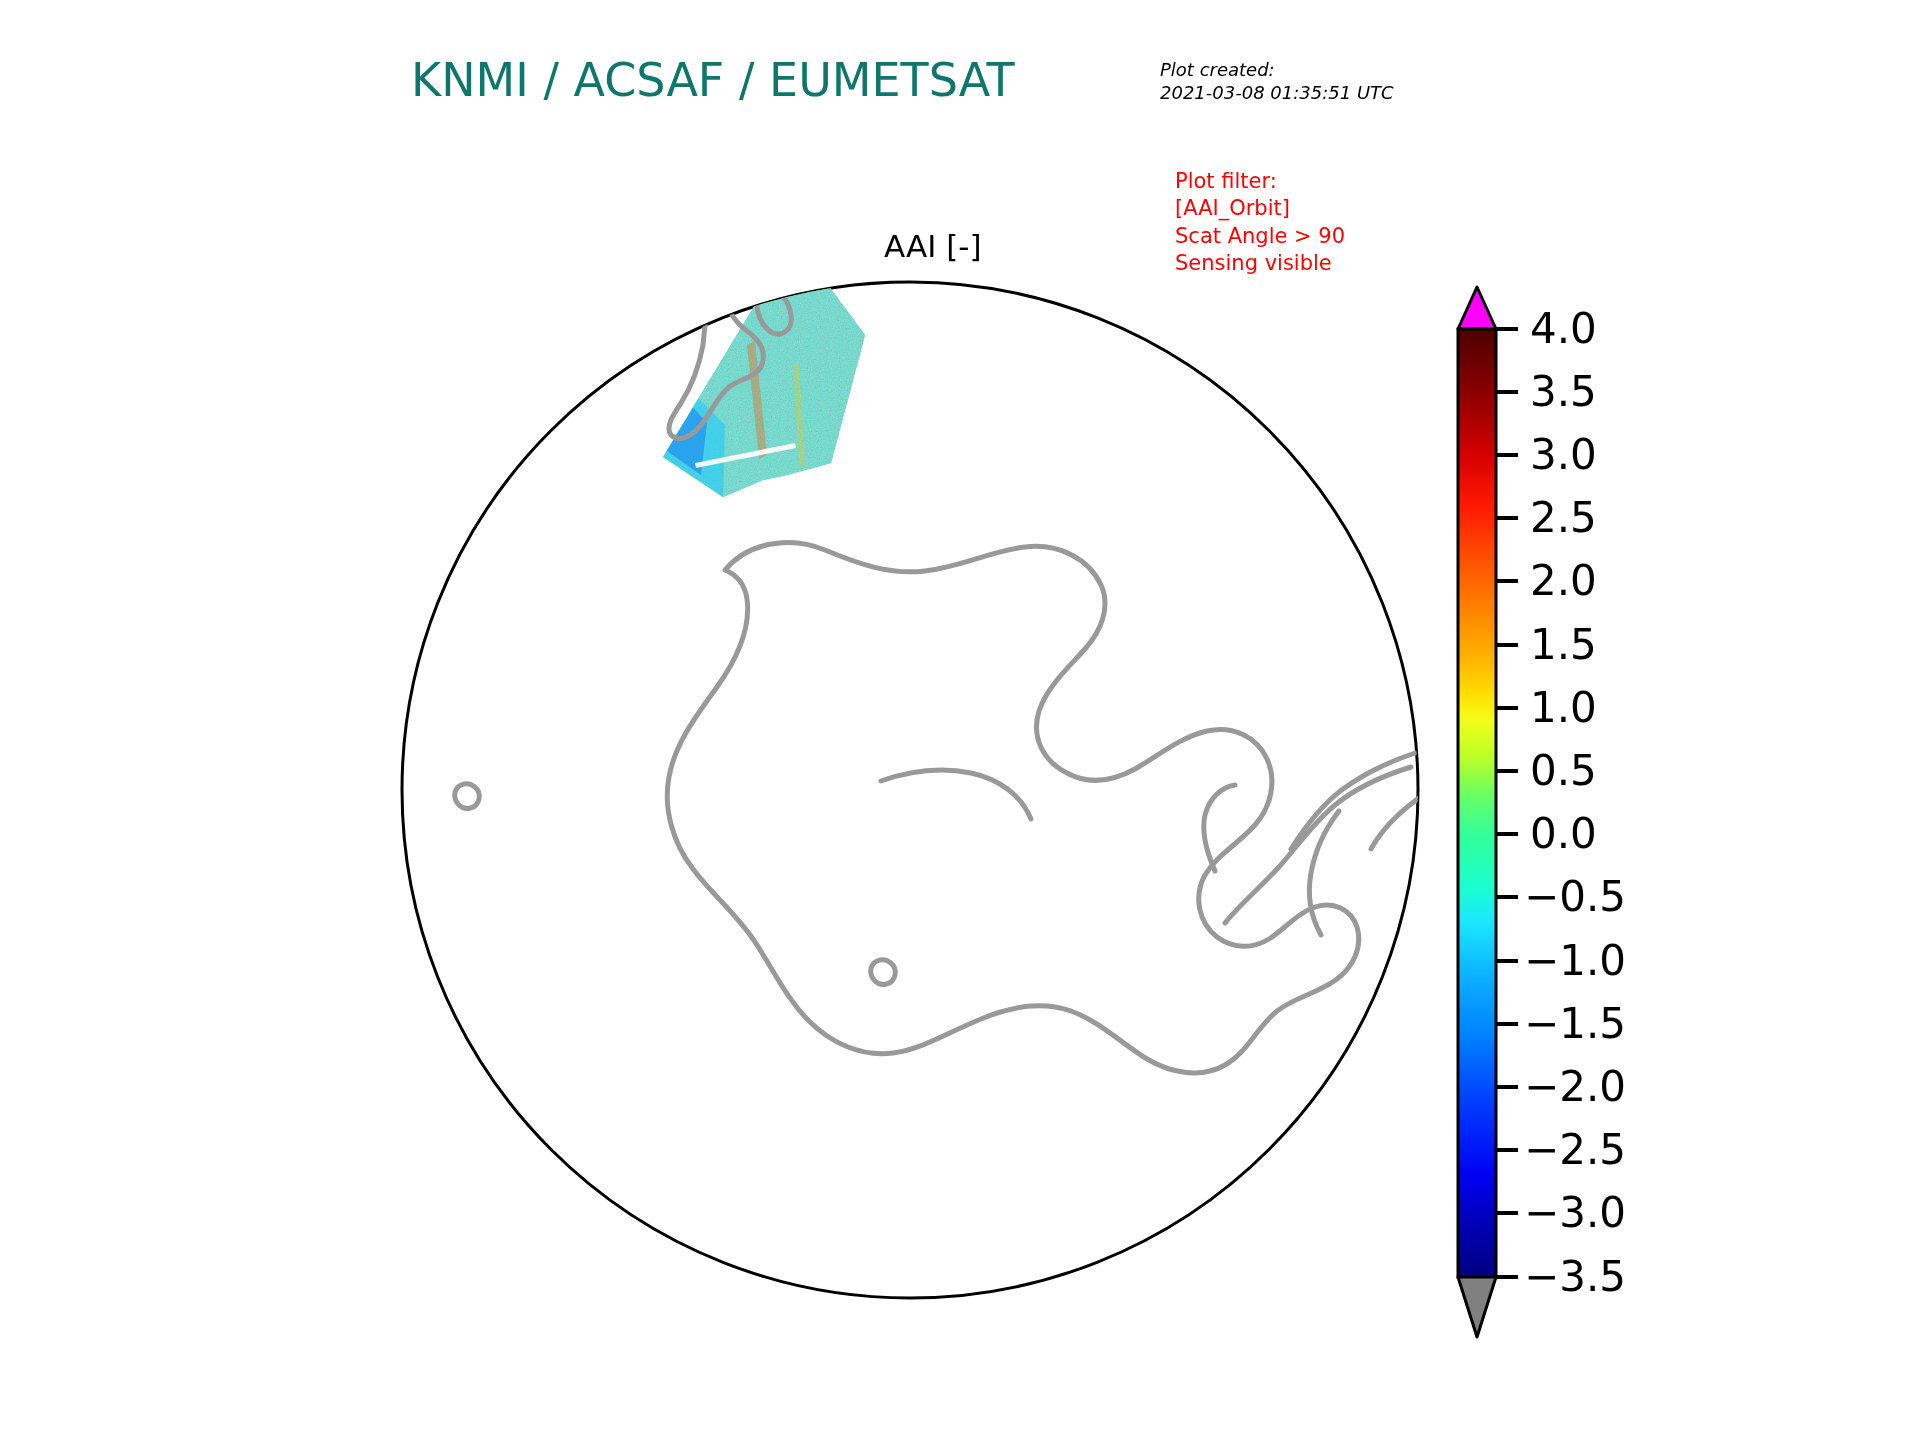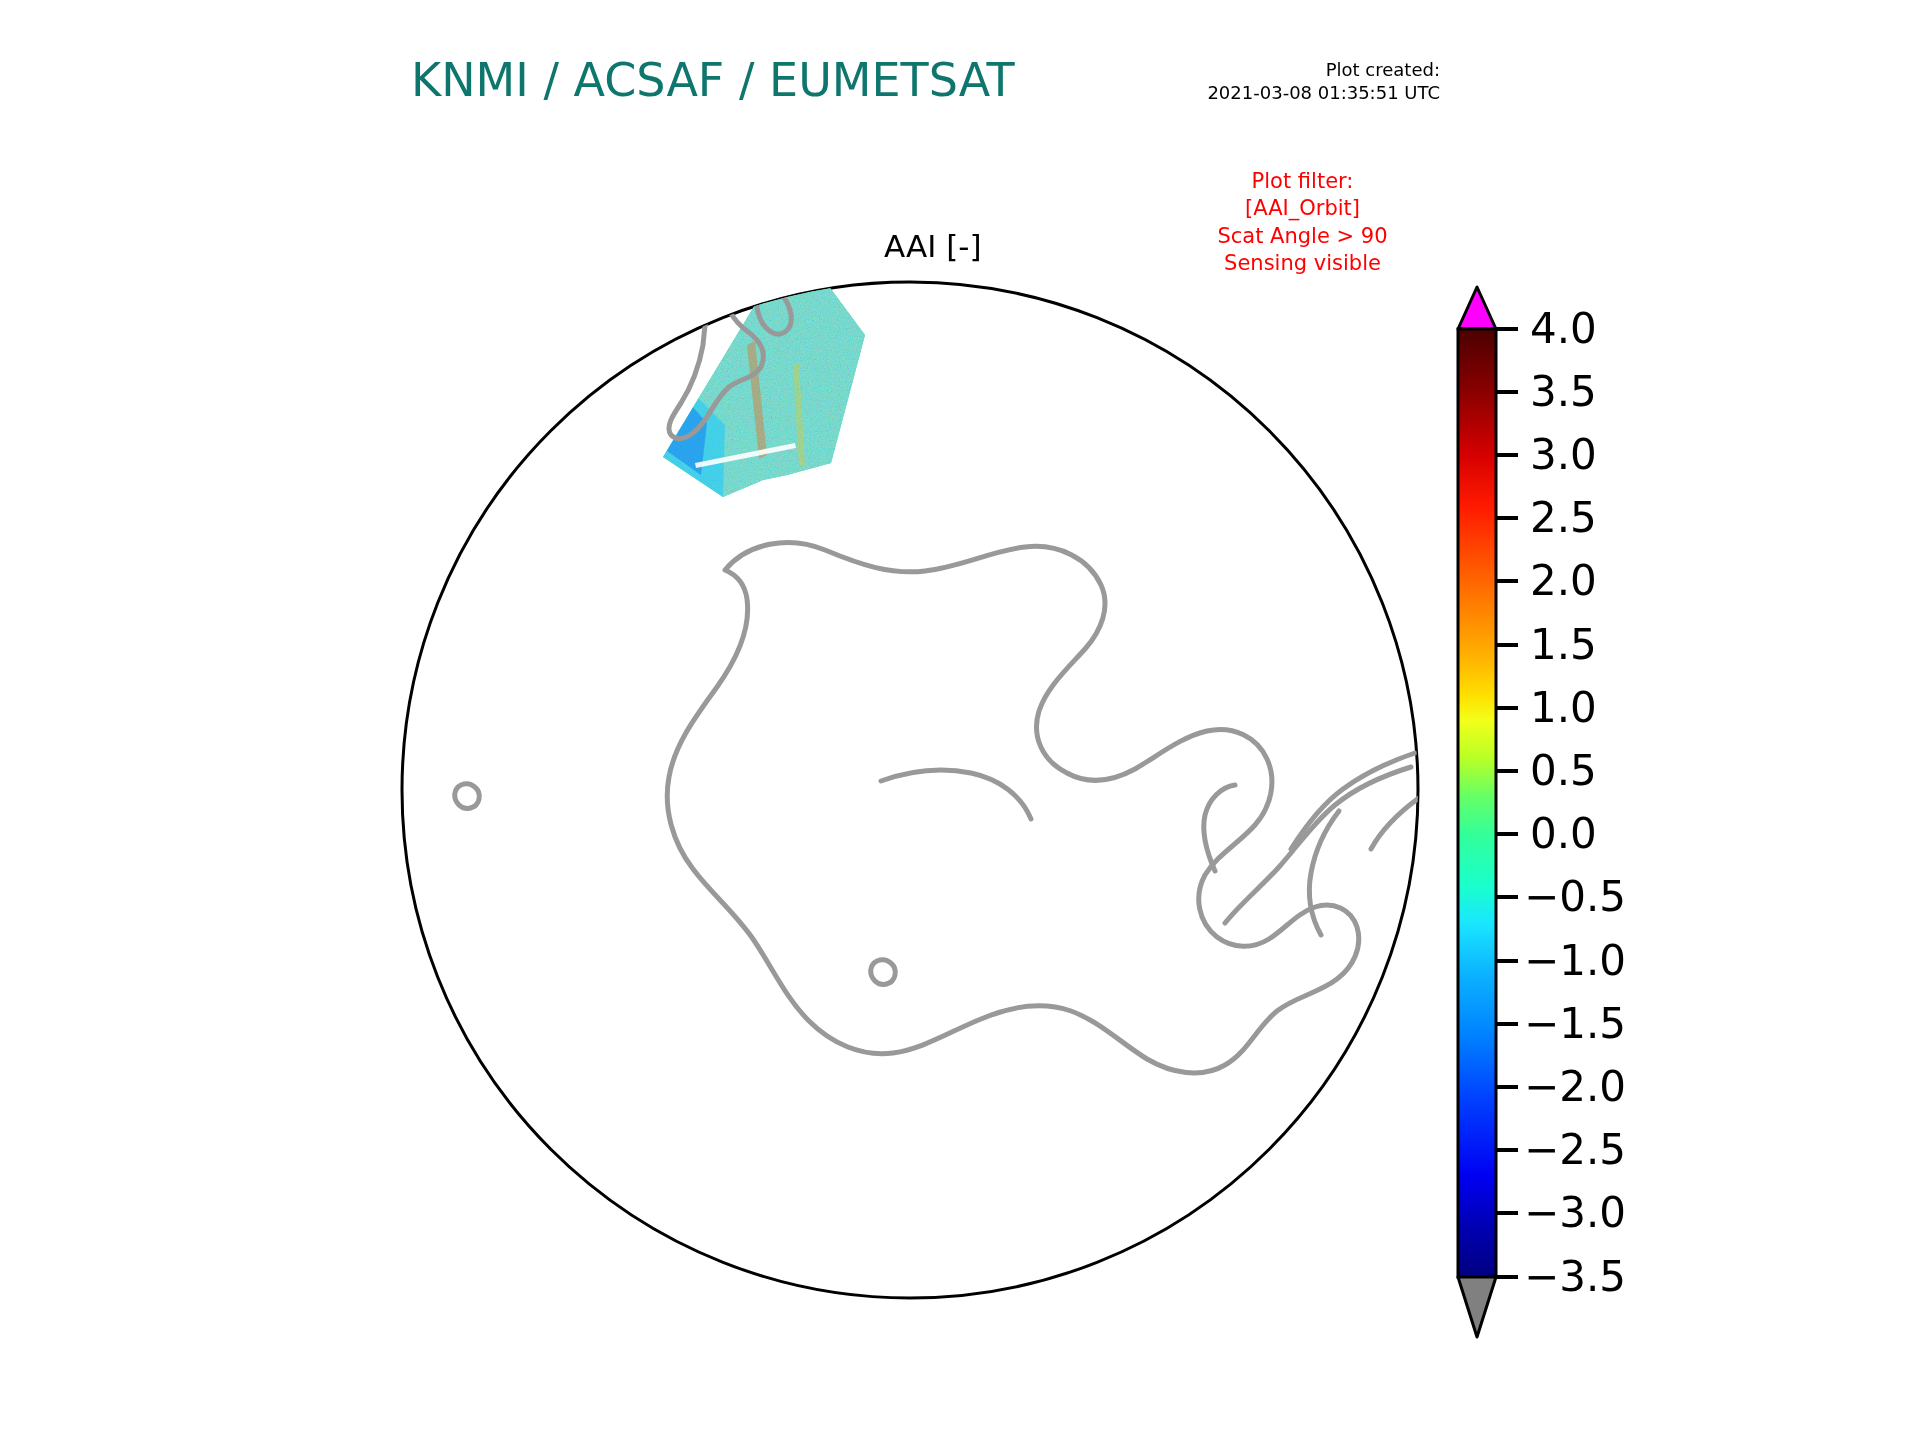--- a/index.html
+++ b/index.html
@@ -1,23 +1,23 @@
 <!DOCTYPE html>
 <html><head>
 <meta charset="utf-8">
 <style>
   html,body{margin:0;padding:0;background:#fff;}
   body{width:1920px;height:1440px;position:relative;
        font-family:"DejaVu Sans","Liberation Sans",sans-serif;overflow:hidden;}
   .abs{position:absolute;}
   #org-title{left:411px;top:53px;font-size:46px;color:#0f766e;letter-spacing:0px;white-space:nowrap;}
-  #created-block{left:1160px;top:58px;width:280px;text-align:right;font-size:18px;color:#000;line-height:1.28;}
+  #created-block{left:1160px;top:58px;width:280px;text-align:left;font-size:18px;color:#000;line-height:1.28;font-style:italic;}
   #dataset-block{left:411px;top:140px;font-size:31px;color:#000;line-height:1.33;white-space:nowrap;}
   #plot-var-title{left:860px;top:228px;font-size:31px;color:#000;white-space:nowrap;margin-left:24px;}
-  #filter-block{left:1175px;top:168px;width:255px;text-align:center;font-size:21px;color:#ff0000;line-height:1.30;}
+  #filter-block{left:1175px;top:168px;width:255px;font-size:21px;color:#ff0000;line-height:1.30;}
   #map-wrap{left:395px;top:275px;width:1030px;height:1030px;}
   #cbar-wrap{left:1452px;top:285px;width:60px;height:800px;}
   svg{display:block;}
 </style>
 </head>
 <body>
 
 <div class="abs" id="org-title">KNMI / ACSAF / EUMETSAT</div>
 
 <div class="abs" id="created-block">

